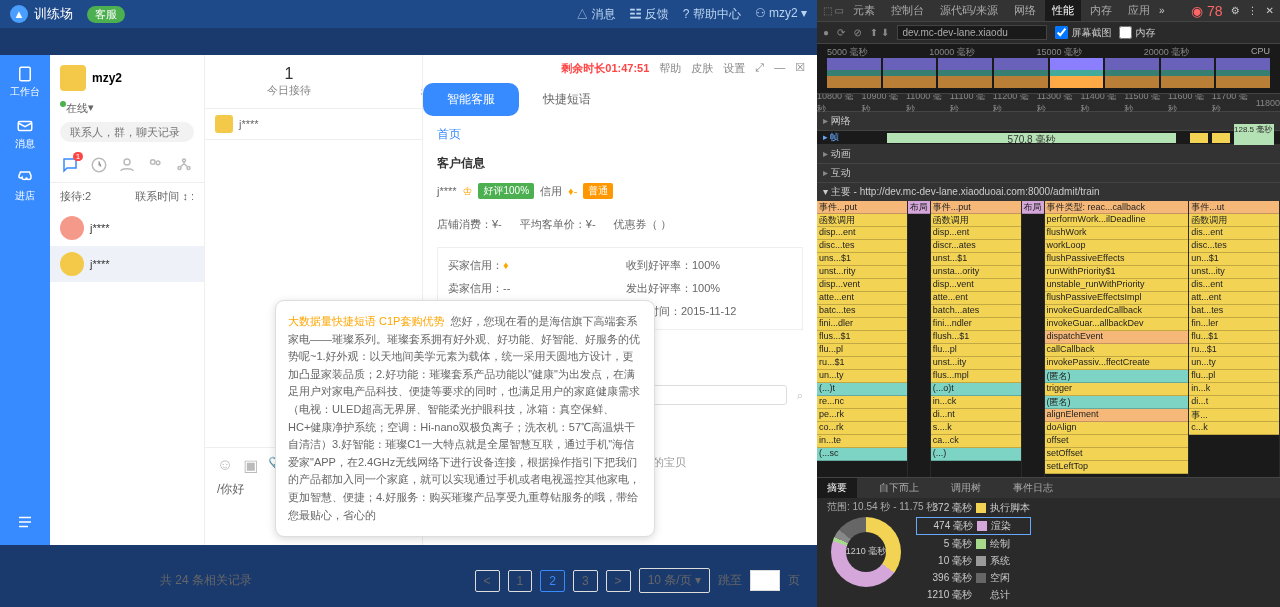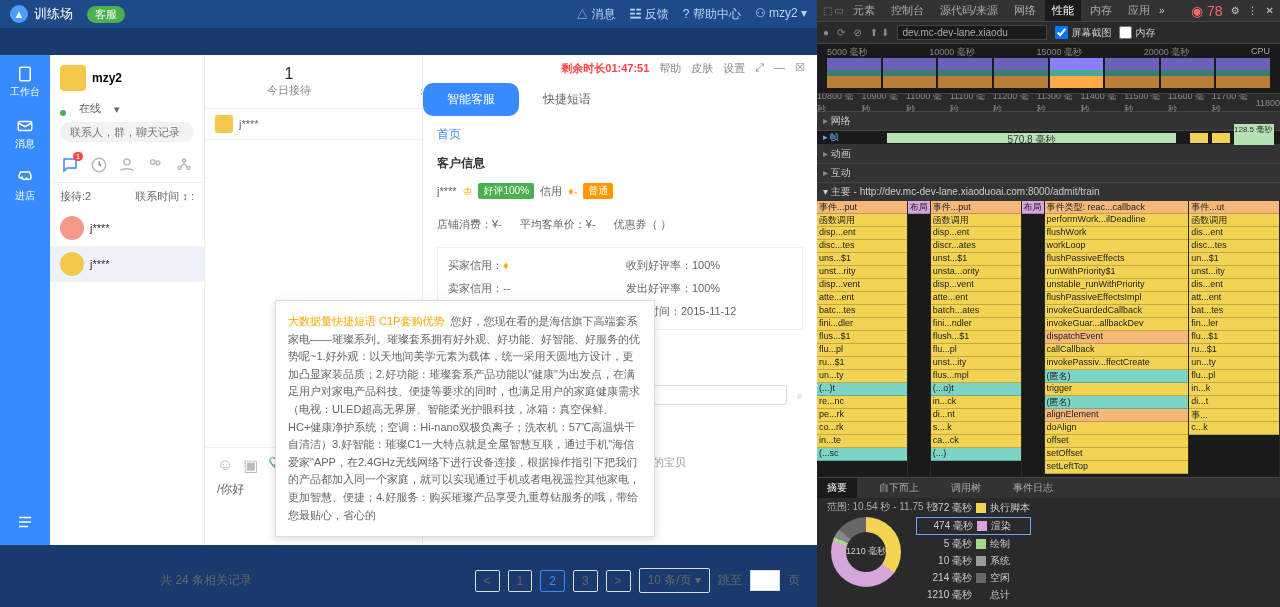--- a/index.html
+++ b/index.html
@@ -10,41 +10,41 @@
 .topbar-badge{margin-left:8px;background:#4caf50;border-radius:10px;padding:1px 8px;font-size:11px}
 .topbar-right{margin-left:auto;display:flex;gap:14px;font-size:12px;color:#b8d4f0}
 .sidebar{position:absolute;left:0;top:55px;width:50px;height:490px;background:#388bff;display:flex;flex-direction:column;align-items:center;padding-top:10px;gap:18px}
 .sidebar-item{color:#fff;font-size:10px;text-align:center;cursor:pointer;display:flex;flex-direction:column;align-items:center;gap:2px}
 .sidebar-item svg{width:18px;height:18px;fill:#fff}
 .main-panel{position:absolute;left:50px;top:55px;width:767px;height:490px;background:#fff;display:flex}
 .left-col{width:155px;border-right:1px solid #eee;display:flex;flex-direction:column}
 .user-hdr{padding:10px;display:flex;align-items:center;gap:6px}
 .avatar-sm{width:26px;height:26px;background:#f4c94a;border-radius:4px}
 .user-hdr .nm{font-size:12px;font-weight:600}
-.online{display:flex;align-items:flex-end;gap:13px;padding:0 10px;font-size:11px;color:#666}
+.online{display:flex;align-items:flex-start;gap:0;padding:0 10px;font-size:11px;color:#666}
 .online .dot{width:6px;height:6px;background:#4caf50;border-radius:50%}
 .search-row{padding:6px 10px}
 .search-row input{width:100%;border:none;background:#f2f2f2;border-radius:12px;padding:4px 10px;font-size:11px}
 .icon-row{display:flex;justify-content:space-around;padding:8px 6px;border-bottom:1px solid #eee}
 .icon-row .ic{width:18px;height:18px;position:relative;cursor:pointer}
 .badge-dot{position:absolute;top:-4px;right:-4px;background:#f44;color:#fff;font-size:8px;border-radius:6px;padding:0 3px}
 .wait-row{display:flex;justify-content:space-between;padding:6px 10px;font-size:11px;color:#666}
 .conv-item{display:flex;align-items:center;gap:6px;padding:6px 10px;cursor:pointer}
 .conv-item.active{background:#eef2f8}
 .conv-item .av{width:24px;height:24px;background:#f59a8a;border-radius:50%}
 .conv-item .nm{font-size:11px;color:#333}
 .mid-col{flex:1;display:flex;flex-direction:column;position:relative}
 .stats-row{display:flex;padding:10px;gap:0;border-bottom:1px solid #eee}
 .stat{flex:1;text-align:center}
 .stat .n{font-size:16px;color:#333}
 .stat .l{font-size:11px;color:#888}
 .chat-hdr{display:flex;align-items:center;padding:6px 10px;gap:6px;font-size:11px;color:#666;border-bottom:1px solid #eee}
 .chat-hdr .av2{width:18px;height:18px;background:#f4c94a;border-radius:3px}
 .chat-hdr .tools{margin-left:auto;display:flex;gap:10px;color:#bbb}
-.tooltip-box{position:absolute;left:70px;top:245px;width:380px;background:#fff;border:1px solid #ddd;border-radius:1px;box-shadow:0 2px 8px rgba(0,0,0,.15);padding:12px;font-size:11px;color:#666;line-height:1.6;z-index:10}
+.tooltip-box{position:absolute;left:70px;top:245px;width:380px;background:#fff;border:1px solid #ddd;border-radius:9px;box-shadow:0 2px 8px rgba(0,0,0,.15);padding:12px;font-size:11px;color:#666;line-height:1.6;z-index:10}
 .tooltip-box .hl{color:#ffa500}
 .input-area{margin-top:auto;border-top:1px solid #eee;padding:8px 12px}
 .input-area .slash{font-size:12px;color:#666}
 .input-btns{display:flex;justify-content:flex-end;gap:8px;padding:8px 12px}
 .btn-cancel{background:#fff;border:1px solid #ddd;border-radius:12px;padding:3px 14px;font-size:11px;cursor:pointer}
 .btn-send{background:#388bff;color:#fff;border:none;border-radius:12px;padding:3px 14px;font-size:11px;cursor:pointer}
 .right-col{position:absolute;left:422px;top:55px;width:395px;height:490px;background:#fff;border-left:1px solid #eee}
 .countdown{position:absolute;top:6px;right:12px;display:flex;align-items:center;gap:10px;font-size:11px}
 .countdown .red{color:#f44;font-weight:600}
 .countdown .lnks{color:#888;display:flex;gap:10px}
@@ -515,21 +515,21 @@
             <span style="width:55px;text-align:right">5 毫秒</span>
             <span class="sw" style="background:#a7d98c"></span>
             <span>绘制</span>
           </div>
           <div class="legend-row">
             <span style="width:55px;text-align:right">10 毫秒</span>
             <span class="sw" style="background:#999"></span>
             <span>系统</span>
           </div>
           <div class="legend-row">
-            <span style="width:55px;text-align:right">214 毫秒</span>
+            <span style="width:55px;text-align:right">396 毫秒</span>
             <span class="sw" style="background:#666"></span>
             <span>空闲</span>
           </div>
           <div class="legend-row">
             <span style="width:55px;text-align:right">1210 毫秒</span>
             <span class="sw" style="background:transparent"></span>
             <span>总计</span>
           </div>
         </div>
     </div>

